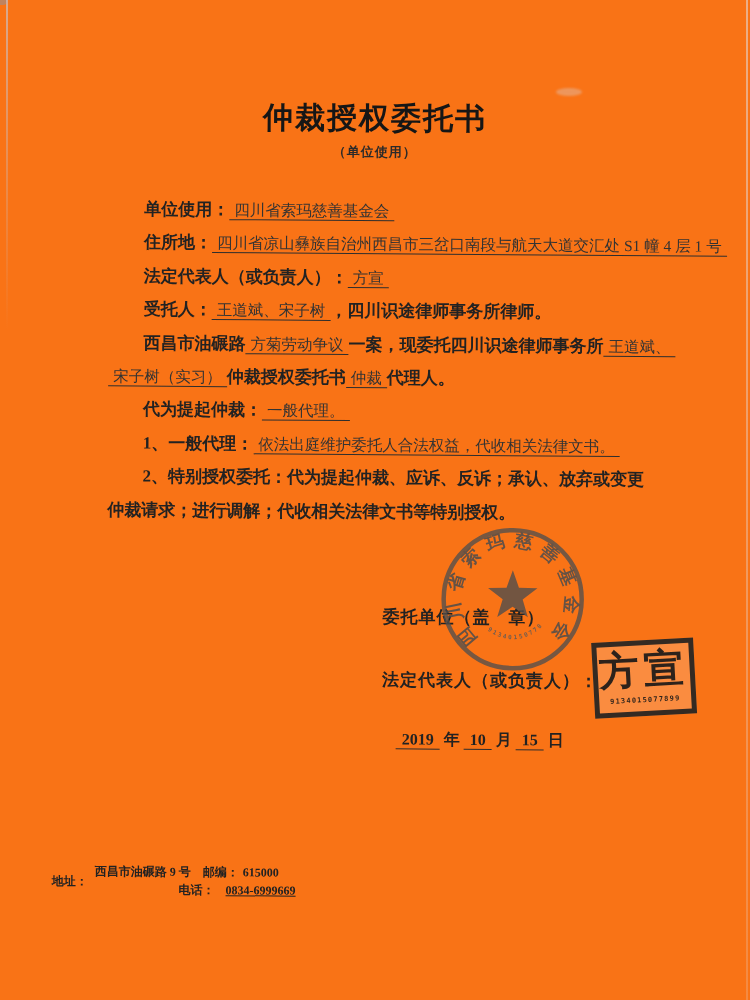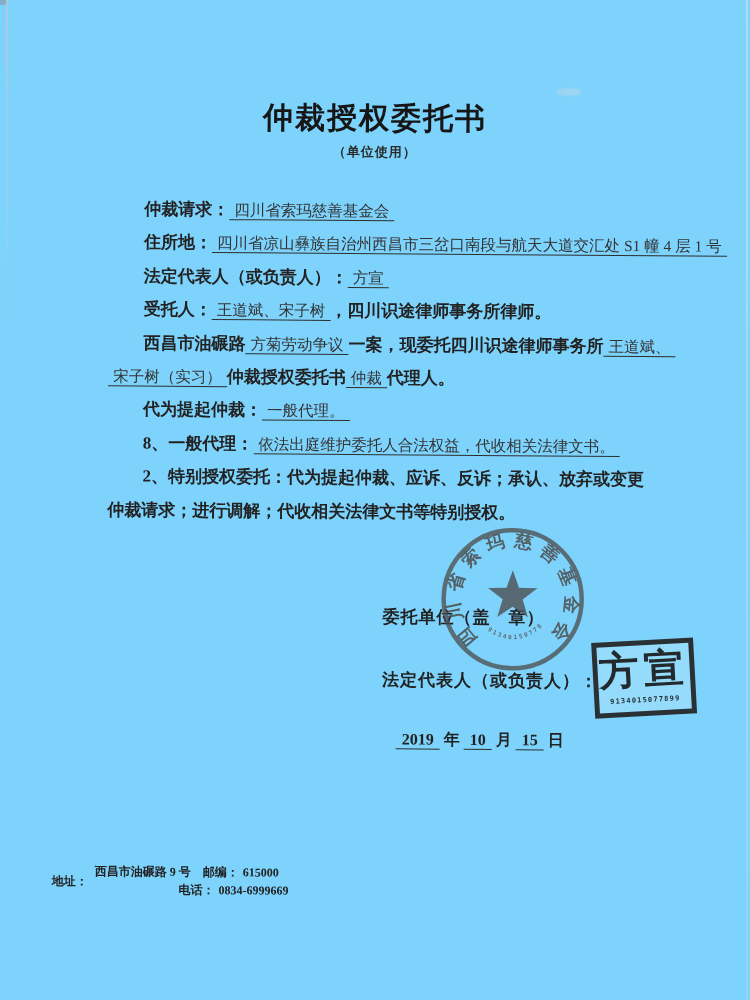--- a/index.html
+++ b/index.html
@@ -1,18 +1,18 @@
 <!DOCTYPE html>
 <html><head>
 <meta charset="utf-8">
 <style>
   html,body{margin:0;padding:0;}
   body{width:750px;height:1000px;overflow:hidden;background:#e9e9ec;}
   .page{
-    position:relative;width:750px;height:1000px;background:#7dd3fc;
+    position:relative;width:750px;height:1000px;background:#f97316;
     font-family:"Liberation Serif","DejaVu Serif",serif;color:#1f1f1f;
     overflow:hidden;
   }
   
   .edge-line-left{position:absolute;left:6px;top:0;width:2px;height:330px;
     background:linear-gradient(#c6c6d2,rgba(214,214,222,0));opacity:.65;}
   .edge-corner{position:absolute;left:0;top:0;width:7px;height:5px;background:#8f8f9c;opacity:.55;border-radius:0 0 4px 0;}
   .edge-line-right{position:absolute;right:2px;top:0;width:2px;height:1000px;
     background:linear-gradient(rgba(225,225,231,.9),rgba(225,225,231,.35));opacity:.6;}
   .smudge{position:absolute;left:556px;top:88px;width:26px;height:8px;background:#d9d9df;
@@ -50,53 +50,53 @@
   .square-seal .code{font-size:7px;line-height:8px;font-weight:700;color:#1c1c1c;
     letter-spacing:1.2px;margin-top:2px;white-space:nowrap;
     font-family:"DejaVu Sans Mono","Liberation Mono",monospace;}
 
   .footer{position:absolute;left:0;top:0;width:750px;font-size:12px;font-weight:600;color:#222;}
   .f-addr-label{position:absolute;left:57px;top:873px;}
   .f-addr-value{position:absolute;left:100px;top:863px;}
   .f-post{position:absolute;left:208px;top:863px;}
   .f-post .v{margin-left:4px;}
   .f-phone{position:absolute;left:184px;top:881px;}
-  .f-phone .v{margin-left:4px;}
+  .f-phone .v{margin-left:11px;text-decoration:underline;}
 </style>
 </head>
 <body>
 
 <div class="page">
   <div class="edge-corner"></div>
   <div class="edge-line-left"></div>
   <div class="edge-line-right"></div>
   <div class="smudge"></div>
 
   <div class="content">
 
     <div class="title">仲裁授权委托书</div>
     <div class="subtitle">（单位使用）</div>
 
     <div class="body-block">
 
-      <div class="line"><span class="indent"></span><span>仲裁请求：</span><span class="fill u">四川省索玛慈善基金会</span></div>
+      <div class="line"><span class="indent"></span><span>单位使用：</span><span class="fill u">四川省索玛慈善基金会</span></div>
 
       <div class="line"><span class="indent"></span><span>住所地：</span><span class="fill u">四川省凉山彝族自治州西昌市三岔口南段与航天大道交汇处 S1 幢 4 层 1 号</span></div>
 
       <div class="line"><span class="indent"></span><span>法定代表人（或负责人）：</span><span class="fill u">方宣</span></div>
 
       <div class="line"><span class="indent"></span><span>受托人：</span><span class="fill u">王道斌、宋子树</span><span>，四川识途律师事务所律师。</span></div>
 
       <div class="line"><span class="indent"></span><span>西昌市油碾路</span><span class="fill u">方菊劳动争议</span><span>一案，现委托四川识途律师事务所</span><span class="fill u">王道斌、</span></div>
 
       <div class="line"><span class="fill u">宋子树（实习）</span><span>仲裁授权委托书</span><span class="fill u">仲裁</span><span>代理人。</span></div>
 
       <div class="line"><span class="indent"></span><span>代为提起仲裁：</span><span class="fill u">一般代理。</span></div>
 
-      <div class="line"><span class="indent"></span><span>8、一般代理：</span><span class="fill u">依法出庭维护委托人合法权益，代收相关法律文书。</span></div>
+      <div class="line"><span class="indent"></span><span>1、一般代理：</span><span class="fill u">依法出庭维护委托人合法权益，代收相关法律文书。</span></div>
 
       <div class="line"><span class="indent"></span><span>2、特别授权委托：代为提起仲裁、应诉、反诉；承认、放弃或变更</span></div>
 
       <div class="line"><span>仲裁请求；进行调解；代收相关法律文书等特别授权。</span></div>
     </div>
 
     <div class="sig-unit">委托单位（盖　章）</div>
     <div class="sig-rep">法定代表人（或负责人）：</div>
 
     <div class="sig-date">

